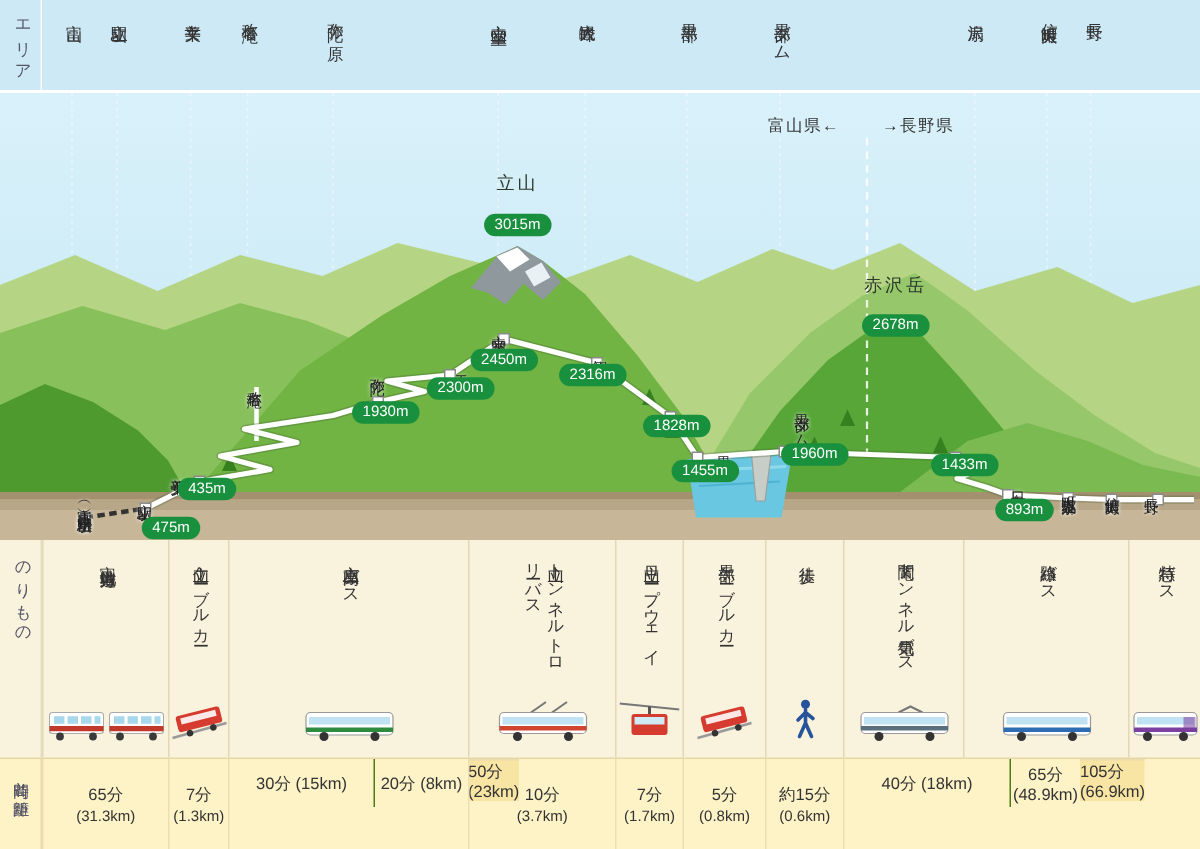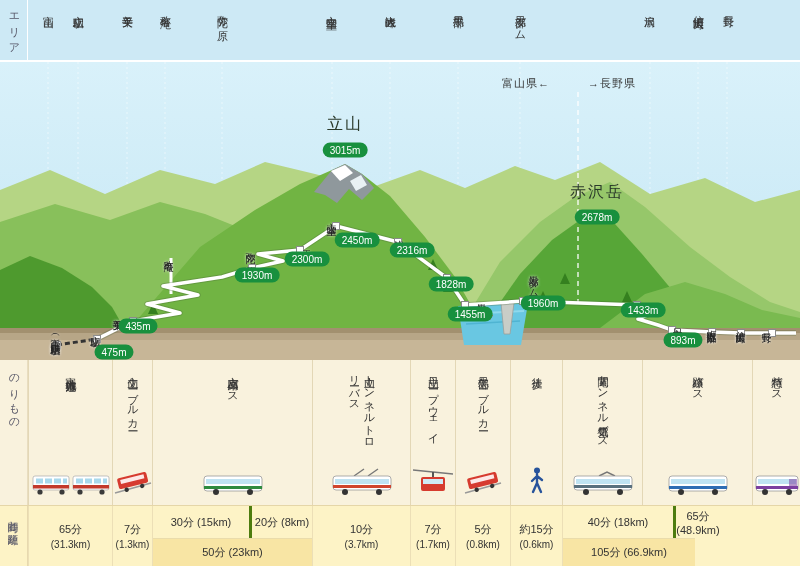--- a/index.html
+++ b/index.html
@@ -16,21 +16,21 @@
   .side-label { position:absolute; left:14px; top:6px; transform:translateX(-50%);
     font-size:11px; color:#556; letter-spacing:2px; }
   .hdr-sta { position:absolute; top:7px; transform:translateX(-50%);
     font-size:11px; color:#333; letter-spacing:1px; }
 
   
   .illus { position:relative; height:298px;
     background:linear-gradient(#d9f1fa,#c3e6f4); border-bottom:1px solid #a59376; }
   .scene { position:absolute; left:0; top:0; }
   .pref { position:absolute; top:14px; font-size:11px; color:#333; letter-spacing:1px; }
-  .peak-name { position:absolute; transform:translateX(-50%); font-size:16px; color:#2b3a2b; letter-spacing:2px; }
+  .peak-name { position:absolute; transform:translateX(-50%); font-size:12px; color:#2b3a2b; letter-spacing:2px; }
   .badge { position:absolute; transform:translate(-50%,-50%); background:#18903e; color:#fff;
     font-size:10px; line-height:15px; padding:0 7px; border-radius:9px; white-space:nowrap; }
   .mlabel { position:absolute; writing-mode:vertical-rl; text-orientation:mixed;
     transform:translateX(-50%); font-size:10px; color:#222; letter-spacing:1px; white-space:nowrap;
     text-shadow:0 0 3px rgba(255,255,255,.8); }
 
   
   .trans { position:relative; height:145px; background:#f9f2dd; display:flex; }
   .trans .side-cell { width:28px; height:100%; position:relative; border-right:1px solid #e8ddc0; flex:none; }
   .t-mode { position:relative; height:100%; border-left:1px solid #e3d7b6; flex:none; }
@@ -43,24 +43,24 @@
 
   
   .times { position:relative; height:61px; background:#fdf3c6; display:flex; border-top:1px solid #e5d6a8; }
   .times .side-cell { width:28px; height:100%; position:relative; border-right:1px solid #e7d9ae; flex:none;
     display:flex; align-items:center; justify-content:center; }
   .times .side-cell .vtext { height:44px; font-size:10.5px; line-height:14px; color:#556; }
   .t-col { border-left:1px solid #ecdfb6; flex:none; display:flex; flex-direction:column;
     align-items:center; justify-content:center; text-align:center; font-size:11px; }
   .t-col:first-of-type { border-left:none; }
   .t-col .dist { font-size:10px; margin-top:2px; }
-  .t-group { border-left:1px solid #ecdfb6; flex:none; display:flex; flex-direction:column; }
+  .t-group { border-left:1px solid #ecdfb6; flex:none; display:flex; }
   .t-row { display:flex; height:32px; }
   .t-half { display:flex; align-items:center; justify-content:center; font-size:11px; flex:none; height:100%; }
-  .t-half.bl { border-left:3px solid #4d7c0f; }
+  .t-half.bl { border-left:1px solid #4d7c0f; }
   .t-total { height:28px; border-top:1px solid #eadcab; background:#f8e5a4;
     display:flex; align-items:center; justify-content:center; font-size:11px; }
 </style>
 </head>
 <body>
 
 <div class="page">
 
   <div class="hdr">
     <div class="side-cell">
@@ -142,21 +142,21 @@
         <rect x="461.5" y="239.5" width="7" height="7"></rect>
           <rect x="519.5" y="235.5" width="7" height="7"></rect>
         <rect x="633.5" y="239.5" width="7" height="7"></rect>
           <rect x="668.5" y="264.5" width="7" height="7"></rect>
         <rect x="708.5" y="266.5" width="7" height="7"></rect>
           <rect x="737.5" y="267.5" width="7" height="7"></rect>
         <rect x="768.5" y="267.5" width="7" height="7"></rect>
       </g>
     </svg>
 
-    <div class="pref" style="right:250px">富山県←</div>
+    <div class="pref" style="right:240px">富山県←</div>
     <div class="pref" style="left:588px">→長野県</div>
 
     <div class="peak-name" style="left:345px; top:52px">立山</div>
     <div class="badge" style="left:345px; top:88px">3015m</div>
     <div class="peak-name" style="left:597px; top:120px">赤沢岳</div>
     <div class="badge" style="left:597px; top:155px">2678m</div>
 
     <div class="mlabel" style="left:55px;  bottom:20px">（富山）電鉄富山駅</div>
     <div class="mlabel" style="left:95px;  bottom:28px">立山駅</div>
     <div class="mlabel" style="left:117px; bottom:45px">美女平</div>
@@ -171,22 +171,22 @@
     <div class="mlabel" style="left:646px; bottom:60px">扇沢</div>
     <div class="mlabel" style="left:677px; bottom:34px">日向山高原</div>
     <div class="mlabel" style="left:711px; bottom:32px">大町温泉郷</div>
     <div class="mlabel" style="left:740px; bottom:32px">信濃大町</div>
     <div class="mlabel" style="left:766px; bottom:32px">長野</div>
 
     <div class="badge" style="left:114px; top:290px">475m</div>
     <div class="badge" style="left:138px; top:264px">435m</div>
     <div class="badge" style="left:257px; top:213px">1930m</div>
     <div class="badge" style="left:307px; top:197px">2300m</div>
-    <div class="badge" style="left:357px; top:178px">2450m</div>
-    <div class="badge" style="left:412px; top:188px">2316m</div>
+    <div class="badge" style="left:336px; top:178px">2450m</div>
+    <div class="badge" style="left:395px; top:188px">2316m</div>
     <div class="badge" style="left:451px; top:222px">1828m</div>
     <div class="badge" style="left:470px; top:252px">1455m</div>
     <div class="badge" style="left:543px; top:241px">1960m</div>
     <div class="badge" style="left:643px; top:248px">1433m</div>
     <div class="badge" style="left:683px; top:278px">893m</div>
   </div>
 
   <div class="trans">
     <div class="side-cell">
       <span class="side-label vtext">のりもの</span>

